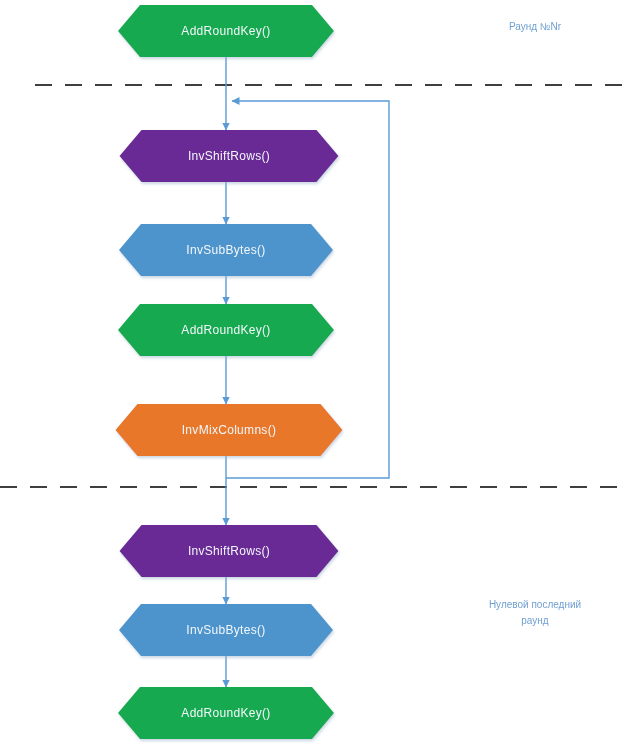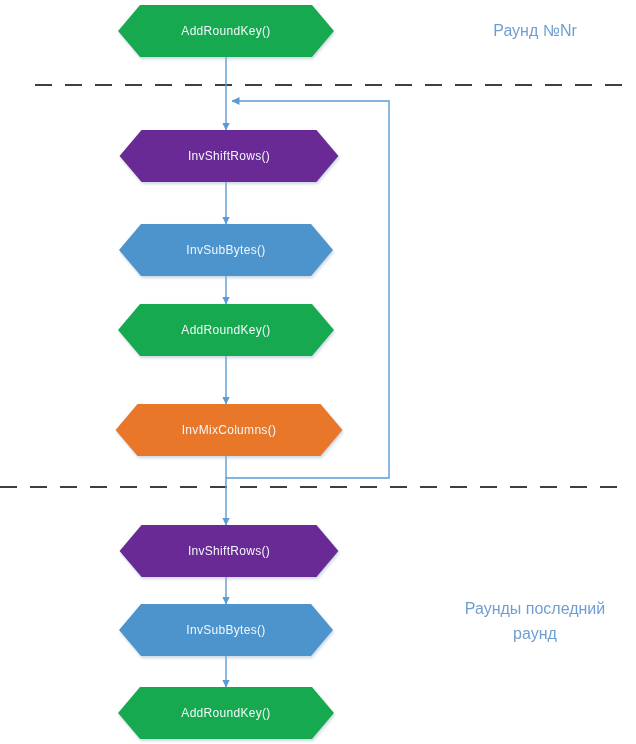--- a/index.html
+++ b/index.html
@@ -31,21 +31,21 @@
     font-family: "Liberation Sans", sans-serif;
     font-size: 12px;
     fill: #f2f7fb;
     text-anchor: middle;
     dominant-baseline: middle;
     letter-spacing: 0.3px;
   }
   .side-label {
     position: absolute;
     font-family: "Liberation Sans", sans-serif;
-    font-size: 16px;
+    font-size: 10px;
     color: #6f9fd0;
     text-align: center;
     line-height: 1.55;
     width: 190px;
     left: 440px;
     white-space: pre-line;
   }
   #side-label-0 { top: 19px; }
   #side-label-1 { top: 214px; }
   #side-label-2 { top: 597px; }
@@ -114,15 +114,15 @@
           <text x="226" y="630.5" class="node-label" fill="#F2F7FB">InvSubBytes()</text>
         </g>
         <g>
           <polygon points="118,713 140,687 312,687 334,713 312,739 140,739" fill="#16A94F" filter="url(#softshadow)"></polygon>
           <text x="226" y="713.5" class="node-label" fill="#F2F7FB">AddRoundKey()</text>
         </g>
       </g>
   </svg>
 
   <div class="side-label" id="side-label-0">Раунд №Nr</div>
-  <div class="side-label" id="side-label-2">Раунды последний
+  <div class="side-label" id="side-label-2">Нулевой последний
 раунд</div>
 </div>
 
 </body></html>

